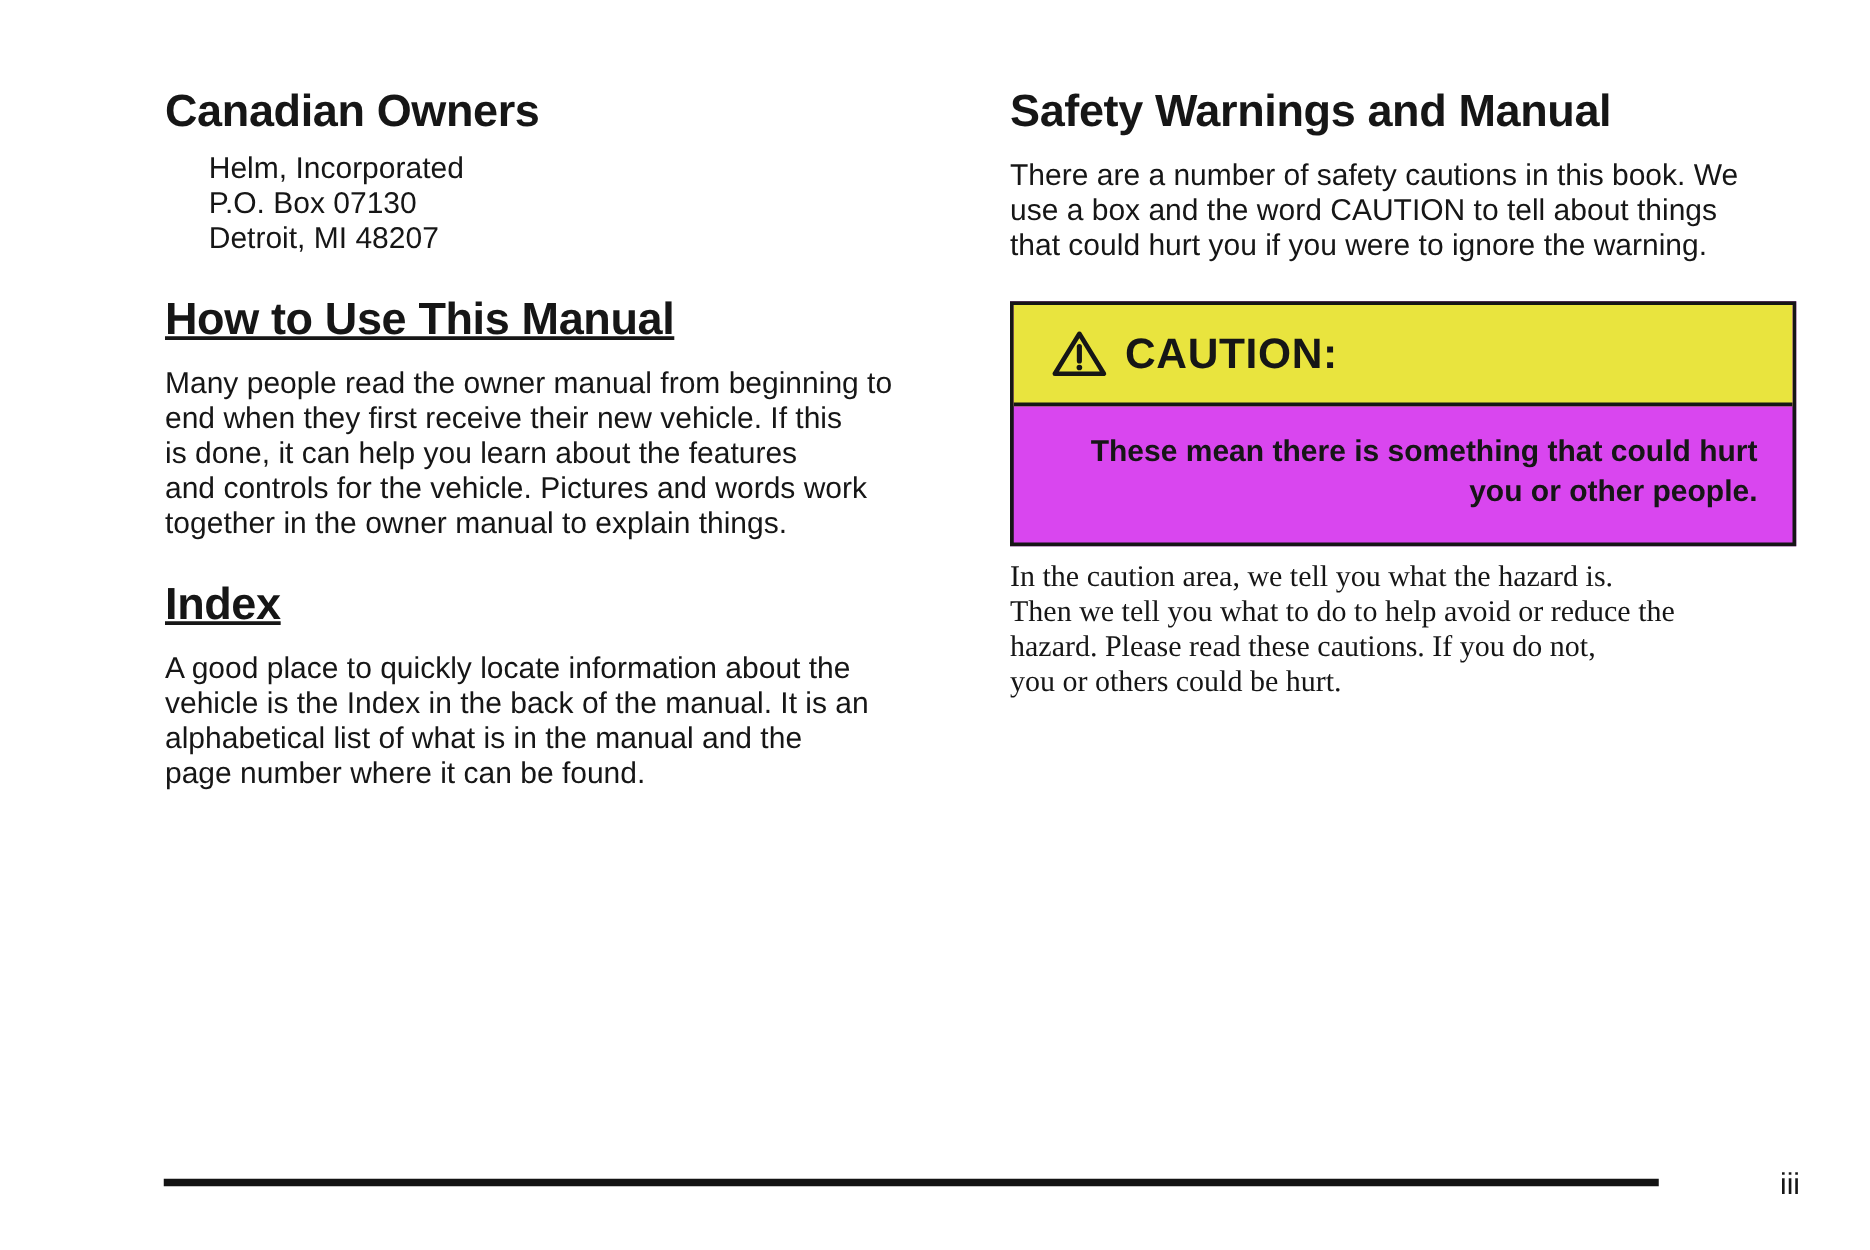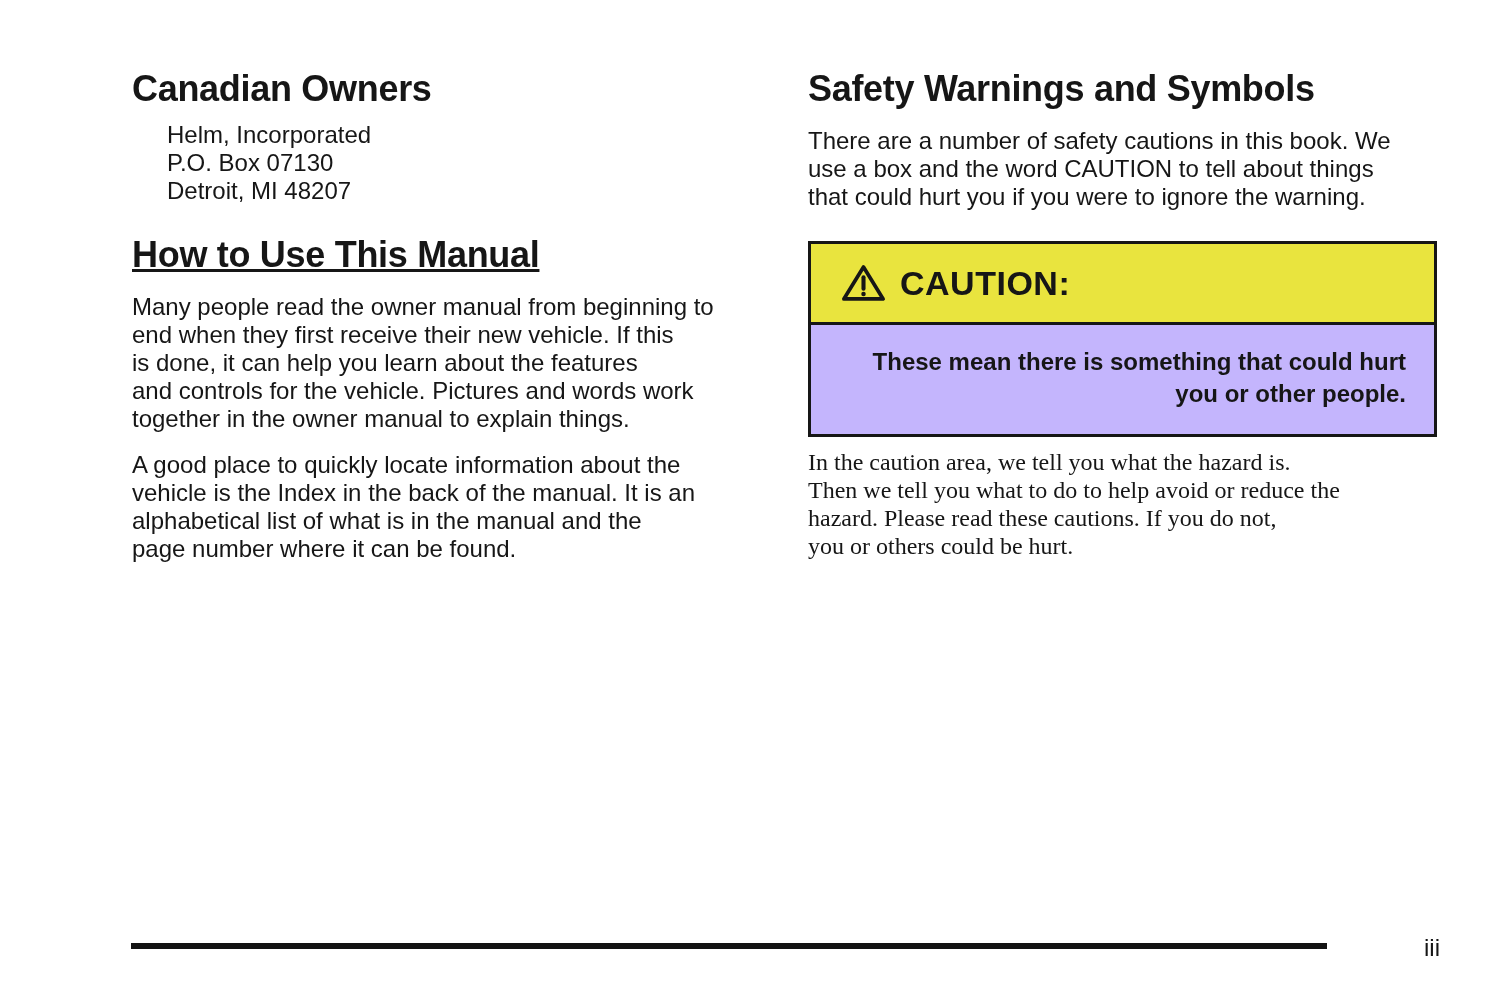--- a/index.html
+++ b/index.html
@@ -37,21 +37,21 @@
     white-space: pre;
     margin-top: 12px;
     margin-left: 35px;
   }
   .sec-gap { margin-top: 30px; text-decoration: underline; }
 
   .caution-box {
     margin-top: 30px;
     width: 629px;
     border: 3px solid #161616;
-    background: #c4b5fd;
+    background: #d946ef;
   }
   .caution-header {
     height: 81px;
     background: #e9e43e;
     border-bottom: 3px solid #161616;
     display: flex;
     align-items: center;
     padding-left: 30px;
   }
   .warning-icon { width: 45px; height: 40px; display: block; }
@@ -96,29 +96,30 @@
 P.O. Box 07130
 Detroit, MI 48207</div>
 
     <h1 class="sec-heading sec-gap">How to Use This Manual</h1>
     <p class="body-text">Many people read the owner manual from beginning to
 end when they first receive their new vehicle. If this
 is done, it can help you learn about the features
 and controls for the vehicle. Pictures and words work
 together in the owner manual to explain things.</p>
 
+    <h1 class="sec-heading sec-gap">Index</h1>
     <p class="body-text">A good place to quickly locate information about the
 vehicle is the Index in the back of the manual. It is an
 alphabetical list of what is in the manual and the
 page number where it can be found.</p>
   </div>
 
   <div class="col col-right">
 
-    <h1 class="sec-heading h-first">Safety Warnings and Symbols</h1>
+    <h1 class="sec-heading h-first">Safety Warnings and Manual</h1>
     <p class="body-text">There are a number of safety cautions in this book. We
 use a box and the word CAUTION to tell about things
 that could hurt you if you were to ignore the warning.</p>
 
     <div class="caution-box">
       <div class="caution-header">
         <svg class="warning-icon" viewBox="0 0 110 96" xmlns="http://www.w3.org/2000/svg">
           <path d="M55 9 L103 87 L7 87 Z" fill="none" stroke="#161616" stroke-width="9" stroke-linejoin="round"></path>
           <path d="M55 34 L55 62" stroke="#161616" stroke-width="10" stroke-linecap="round"></path>
           <circle cx="55" cy="75" r="5.5" fill="#161616"></circle>

